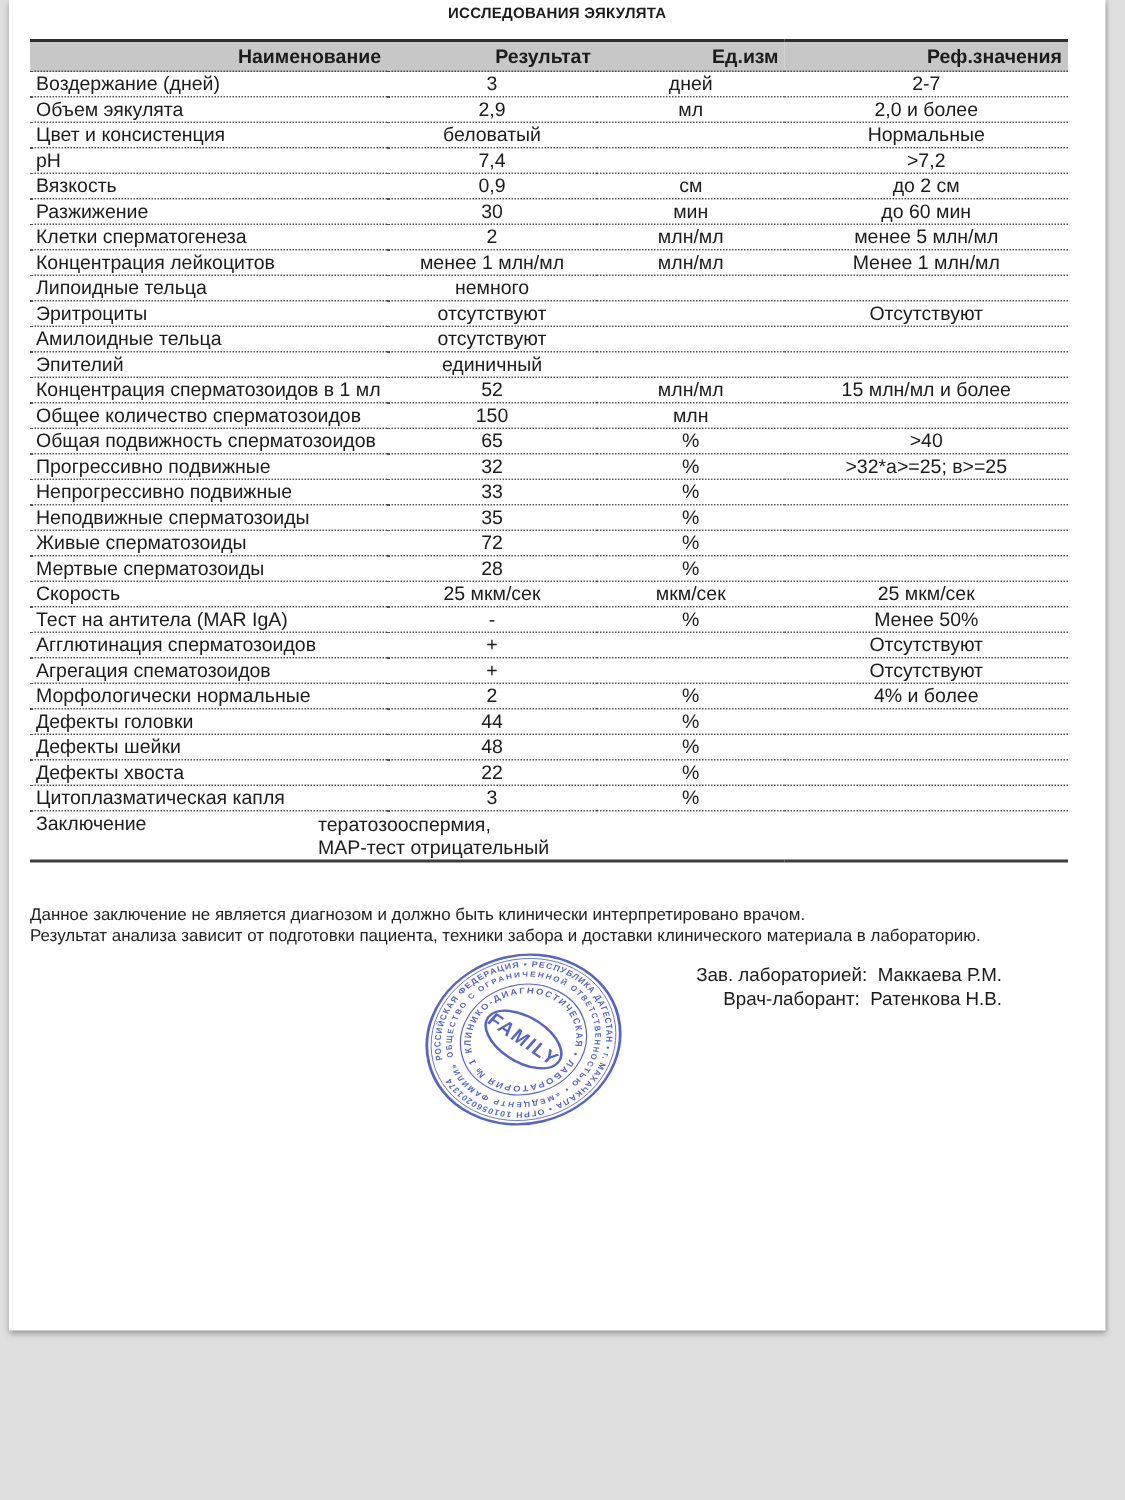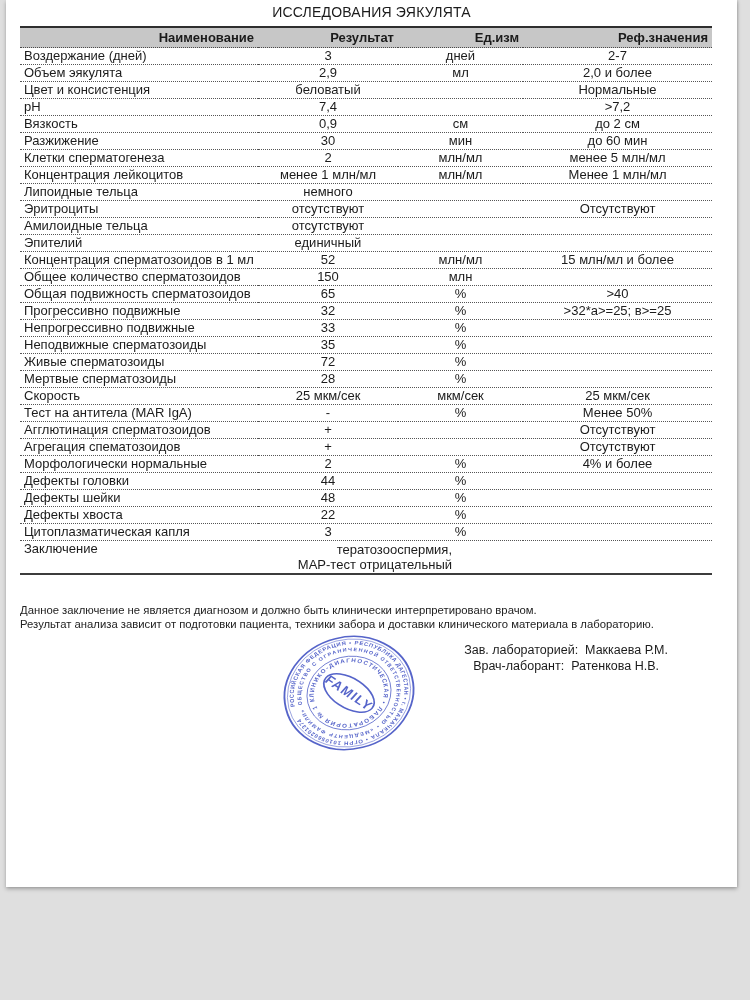--- a/index.html
+++ b/index.html
@@ -1,33 +1,33 @@
 <!DOCTYPE html>
 <html><head>
 <meta charset="utf-8">
 <style>
   html,body{margin:0;padding:0}
   .canvas{position:relative;width:750px;height:1000px;background:#dfdfdf;overflow:hidden;
           font-family:"Liberation Sans",sans-serif;color:#1b1b1b}
   .page{position:absolute;left:6px;top:0;width:731px;height:887px;background:#ffffff;
         box-shadow:0 2px 4px rgba(0,0,0,.28),1px 0 2px rgba(0,0,0,.12)}
   .title{position:absolute;top:4px;left:0;width:100%;text-align:center;
-         font-size:14px;font-weight:normal;letter-spacing:.2px}
+         font-size:10px;font-weight:bold;letter-spacing:.2px}
   table.results{position:absolute;left:14px;top:26px;width:692px;border-collapse:collapse;
                 table-layout:fixed;font-size:13px}
   th{background:#c7c7c7;font-weight:bold;border-top:2px solid #2e2e2e;
      border-bottom:1px dotted #4a4a4a;padding:2px 4px;text-align:right;font-size:13px}
   th.left{text-align:right}
   td{border-bottom:1px dotted #555;padding:1px 4px;line-height:14px;vertical-align:top}
   td.c{text-align:center}
   td.mid{vertical-align:middle}
   tfoot td{border-bottom:2px solid #3c3c3c}
-  .conclusion-val{width:240px;margin-left:-50px;text-align:right;line-height:15px}
+  .conclusion-val{width:240px;margin-left:-50px;text-align:left;line-height:15px}
   .notes{position:absolute;left:14px;top:604px;font-size:11.3px;line-height:13.5px;color:#222}
-  .sigs{position:absolute;top:642px;right:69px;text-align:center;font-size:12.5px;line-height:16px}
+  .sigs{position:absolute;top:642px;right:69px;text-align:right;font-size:12.5px;line-height:16px}
   .sig-name{margin-left:7px}
   .stamp{position:absolute;left:266px;top:629px;opacity:.9}
 </style>
 </head>
 <body>
 
 <div class="canvas">
   <div class="page">
 
     <div class="title">ИССЛЕДОВАНИЯ ЭЯКУЛЯТА</div>

